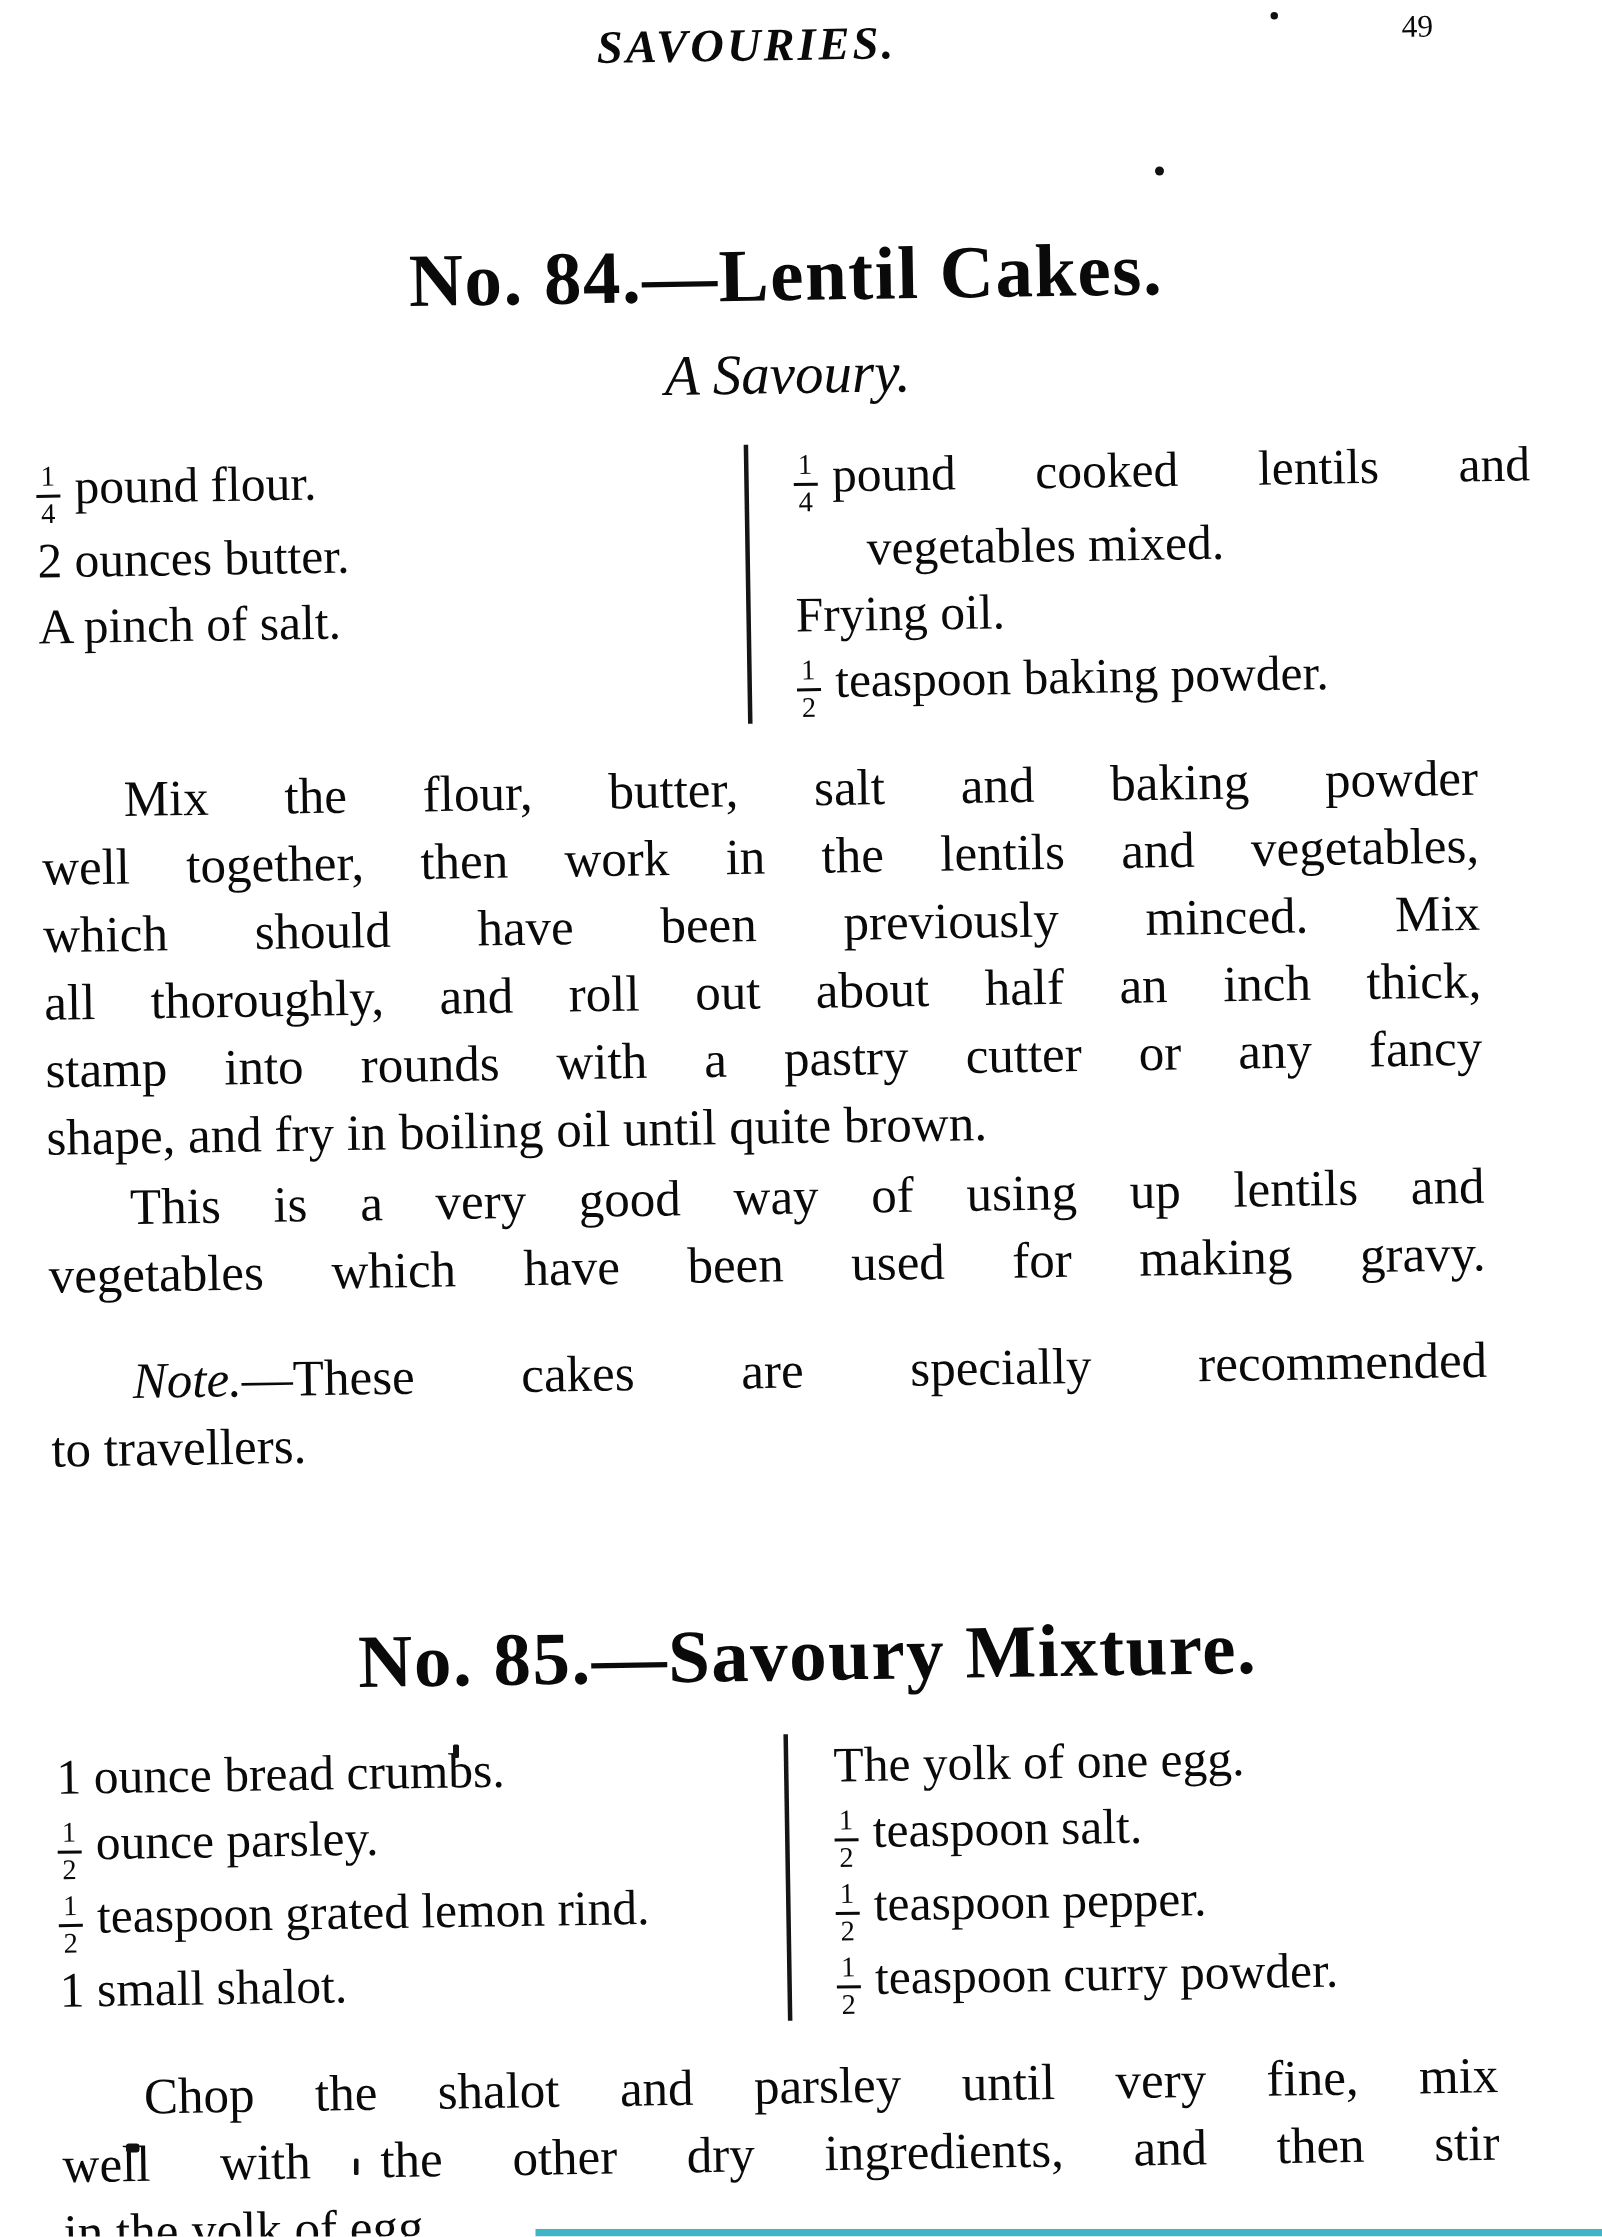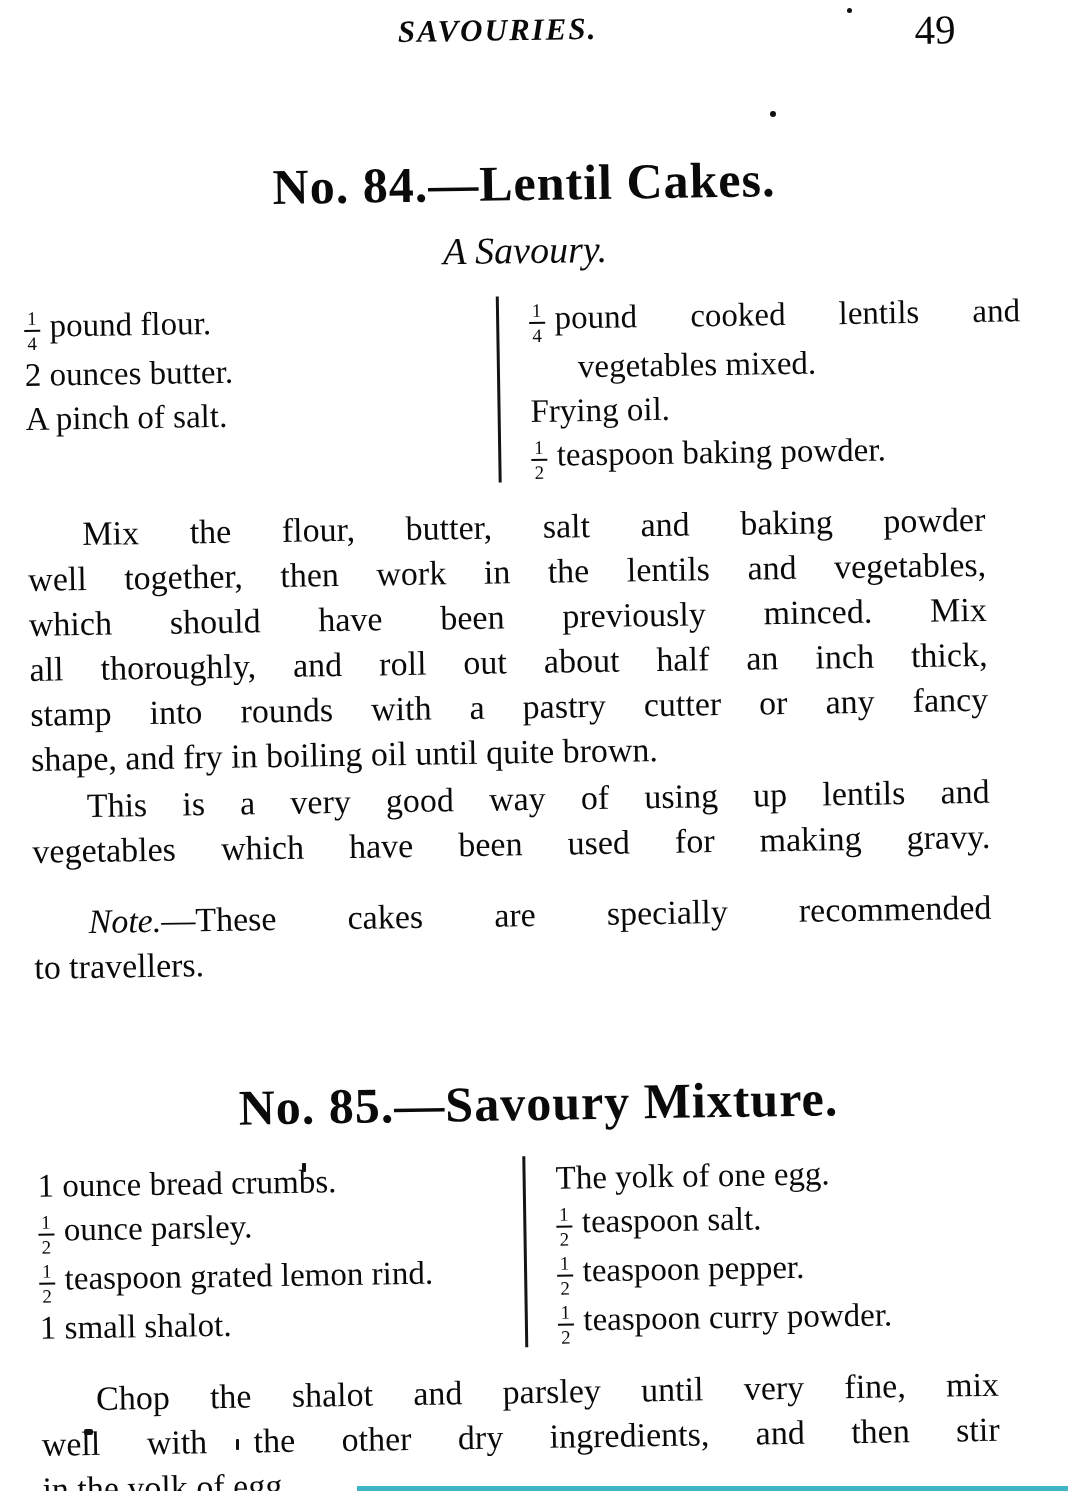--- a/index.html
+++ b/index.html
@@ -15,21 +15,21 @@
     transform-origin:50% 55%;
     padding-top:12px;
     box-sizing:border-box;
   }
   
   .running-head{position:relative;height:42px;}
   .head-title{
     position:absolute;left:50%;top:0;transform:translateX(-62%);
     font-style:italic;font-weight:600;font-size:31px;letter-spacing:2px;
   }
-  .page-num{position:absolute;right:100px;top:0;font-size:41px;}
+  .page-num{position:absolute;right:100px;top:0;font-size:21px;}
   
   .recipe-title{
     text-align:center;font-weight:700;font-size:50px;letter-spacing:1px;
   }
   .t84{margin-top:100px;}
   .t85{margin-top:92px;}
   .recipe-subtitle{
     text-align:center;font-style:italic;font-size:38px;margin-top:16px;
   }
   

